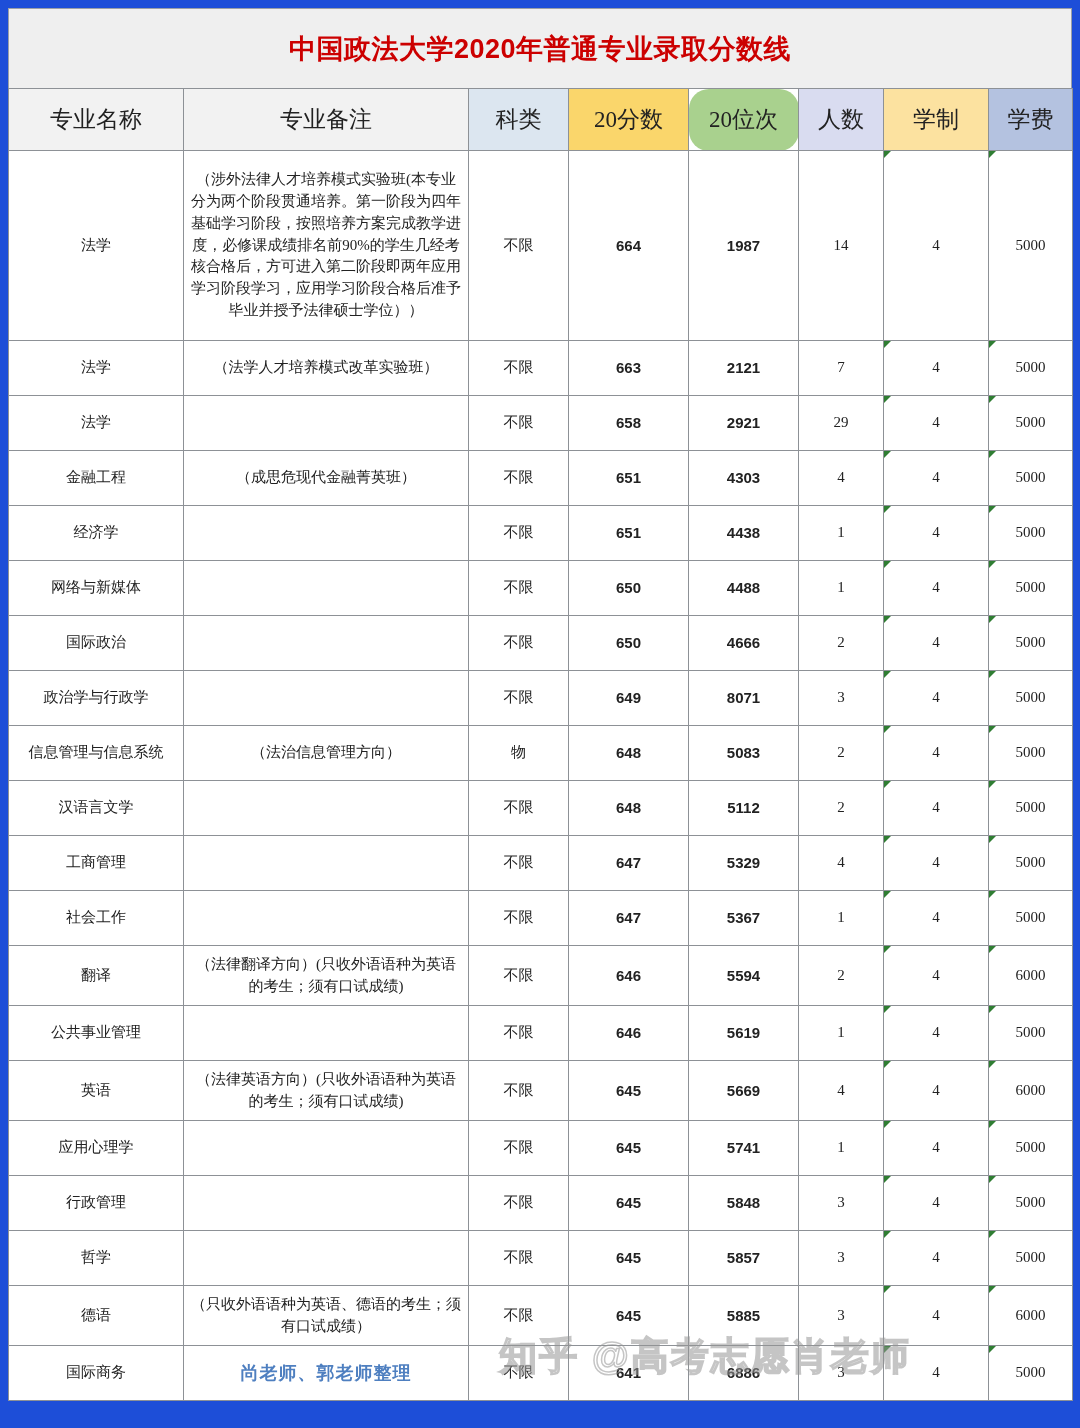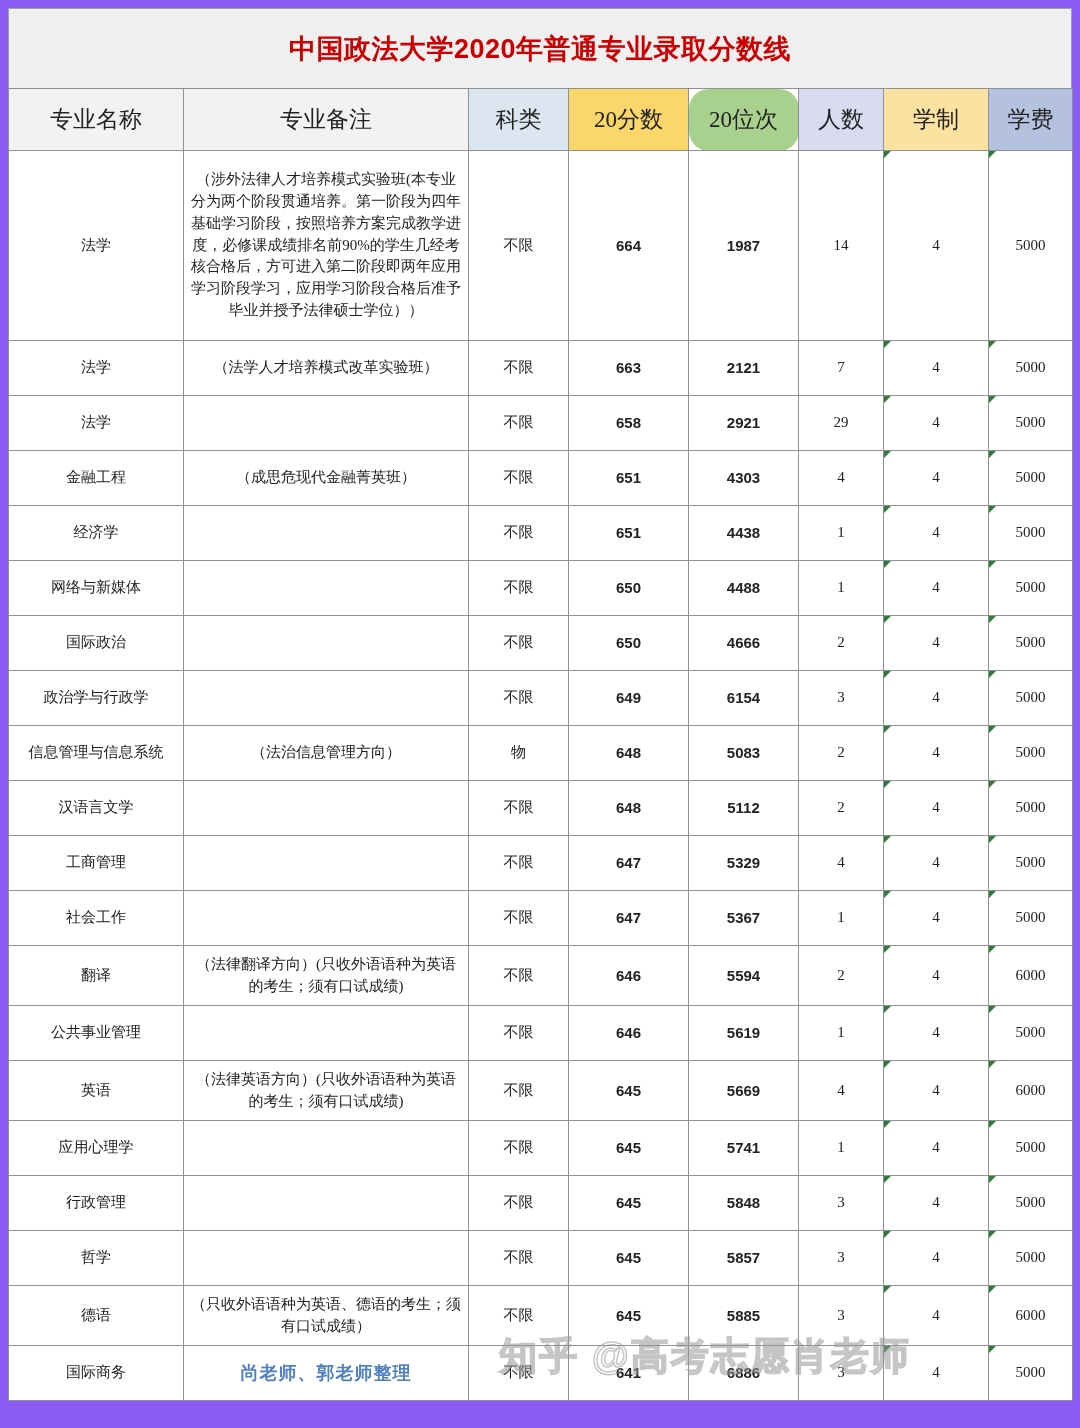--- a/index.html
+++ b/index.html
@@ -15,21 +15,21 @@
     color: #1a1a1a;
     overflow: hidden;
   }
 
   #page {
     position: relative;
     width: 1080px;
     height: 1428px;
     box-sizing: border-box;
     padding: 8px 8px 0 8px;
-    background: #8b5cf6;
+    background: #1d4ed8;
   }
 
   
   .title-band {
     height: 80px;
     background: #efefef;
     border: 1px solid #9aa0a6;
     border-bottom: none;
     display: flex;
     align-items: center;
@@ -249,21 +249,21 @@
           <td class="cell-rank">4666</td>
           <td class="cell-count">2</td>
           <td class="cell-years corner-flag">4</td>
           <td class="cell-tuition corner-flag">5000</td>
         </tr>
         <tr class="r-normal">
           <td class="cell-name">政治学与行政学</td>
           <td class="cell-note"></td>
           <td class="cell-subject">不限</td>
           <td class="cell-score">649</td>
-          <td class="cell-rank">6154</td>
+          <td class="cell-rank">8071</td>
           <td class="cell-count">3</td>
           <td class="cell-years corner-flag">4</td>
           <td class="cell-tuition corner-flag">5000</td>
         </tr>
         <tr class="r-normal">
           <td class="cell-name">信息管理与信息系统</td>
           <td class="cell-note">（法治信息管理方向）</td>
           <td class="cell-subject">物</td>
           <td class="cell-score">648</td>
           <td class="cell-rank">5083</td>

